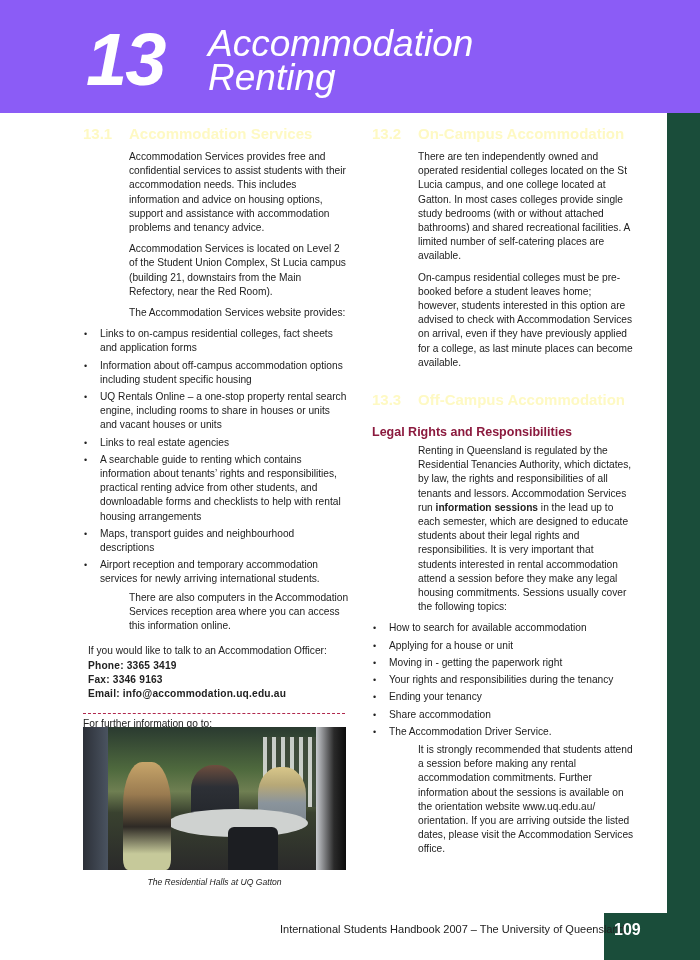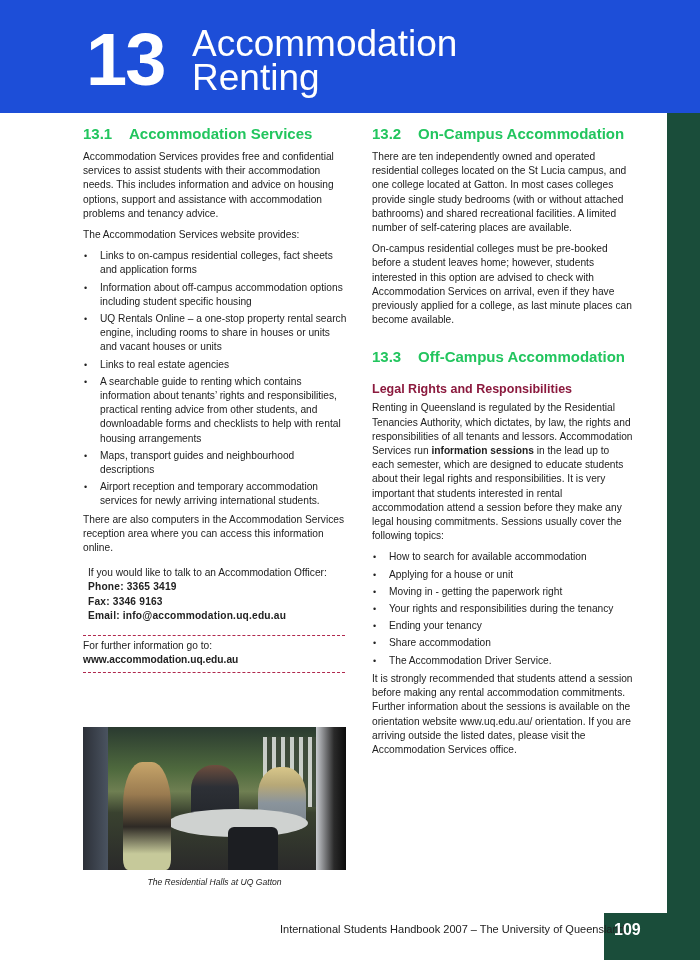--- a/index.html
+++ b/index.html
@@ -1,35 +1,35 @@
 <!DOCTYPE html>
 <html><head>
   <meta charset="utf-8">
   <style>
     * { box-sizing: border-box; margin: 0; padding: 0; }
     html, body { width: 700px; height: 960px; overflow: hidden; background: #1a4d3a; }
     body { position: relative; font-family: "Liberation Sans", sans-serif; color: #222; }
 
-    .header { position: absolute; left: 0; top: 0; width: 700px; height: 113px; background: #1d4ed8; }
+    .header { position: absolute; left: 0; top: 0; width: 700px; height: 113px; background: #8b5cf6; font-style: italic; }
     .chap-num { position: absolute; left: 86px; top: 20px; color: #fff; font-weight: bold; font-size: 74px; line-height: 80px; letter-spacing: -2px; }
-    .chap-title { position: absolute; left: 192px; top: 27px; color: #fff; font-size: 37px; line-height: 34px; }
+    .chap-title { position: absolute; left: 208px; top: 27px; color: #fff; font-size: 37px; line-height: 34px; }
 
     .page { position: absolute; left: 0; top: 113px; width: 667px; height: 800px; background: #fff; }
     .footer-white { position: absolute; left: 0; top: 913px; width: 604px; height: 47px; background: #fff; }
     .footer-text { position: absolute; left: 280px; top: 923px; font-size: 11px; color: #222; }
     .page-num { position: absolute; left: 614px; top: 921px; font-size: 16px; font-weight: bold; color: #fff; }
 
     .col { position: absolute; width: 268px; font-size: 10.2px; line-height: 14.2px; color: #222; }
     .col1 { left: 83px; top: 124px; width: 266px; }
     .col2 { left: 372px; top: 124px; width: 262px; }
 
-    h2 { color: #22c55e; font-size: 15px; font-weight: bold; line-height: 20px; margin-bottom: 6px; white-space: nowrap; }
+    h2 { color: #fef9c3; font-size: 15px; font-weight: bold; line-height: 20px; margin-bottom: 6px; white-space: nowrap; }
     h2 .num { display: inline-block; width: 46px; }
     h3 { color: #8b1a3e; font-size: 12.5px; font-weight: bold; line-height: 16px; margin-bottom: 4px; }
-    p { margin-bottom: 7px; }
+    p { margin-bottom: 7px; margin-left: 46px; }
 
     ul { list-style: none; margin-bottom: 4px; }
     ul li { position: relative; padding-left: 17px; margin-bottom: 3px; }
     ul li::before { content: "•"; position: absolute; left: 1px; top: 0; font-size: 9px; }
 
     .info-box { background: #ffffff; padding: 3px 5px 3px 5px; margin-top: 8px; margin-right: 4px; }
     .info-box .b { font-weight: bold; letter-spacing: 0.2px; }
     .further { margin-top: 9px; border-top: 1.5px dashed #b0284e; border-bottom: 1.5px dashed #b0284e; padding: 3px 0 4px 0; margin-right: 4px; }
     .further .b { font-weight: bold; }
 
@@ -59,20 +59,21 @@
 </div>
 
 <div class="page"></div>
 <div class="footer-white"></div>
 
 <div class="col col1">
   <h2>
     <span class="num">13.1</span><span>Accommodation Services</span>
   </h2>
   <p>Accommodation Services provides free and confidential services to assist students with their accommodation needs. This includes information and advice on housing options, support and assistance with accommodation problems and tenancy advice.</p>
+  <p>Accommodation Services is located on Level 2 of the Student Union Complex, St Lucia campus (building 21, downstairs from the Main Refectory, near the Red Room).</p>
   <p>The Accommodation Services website provides:</p>
   <ul>
     <li>Links to on-campus residential colleges, fact sheets and application forms</li>
     <li>Information about off-campus accommodation options including student specific housing</li>
     <li>UQ Rentals Online – a one-stop property rental search engine, including rooms to share in houses or units and vacant houses or units</li>
     <li>Links to real estate agencies</li>
     <li>A searchable guide to renting which contains information about tenants’ rights and responsibilities, practical renting advice from other students, and downloadable forms and checklists to help with rental housing arrangements</li>
     <li>Maps, transport guides and neighbourhood descriptions</li>
     <li>Airport reception and temporary accommodation services for newly arriving international students.</li>
   </ul>

